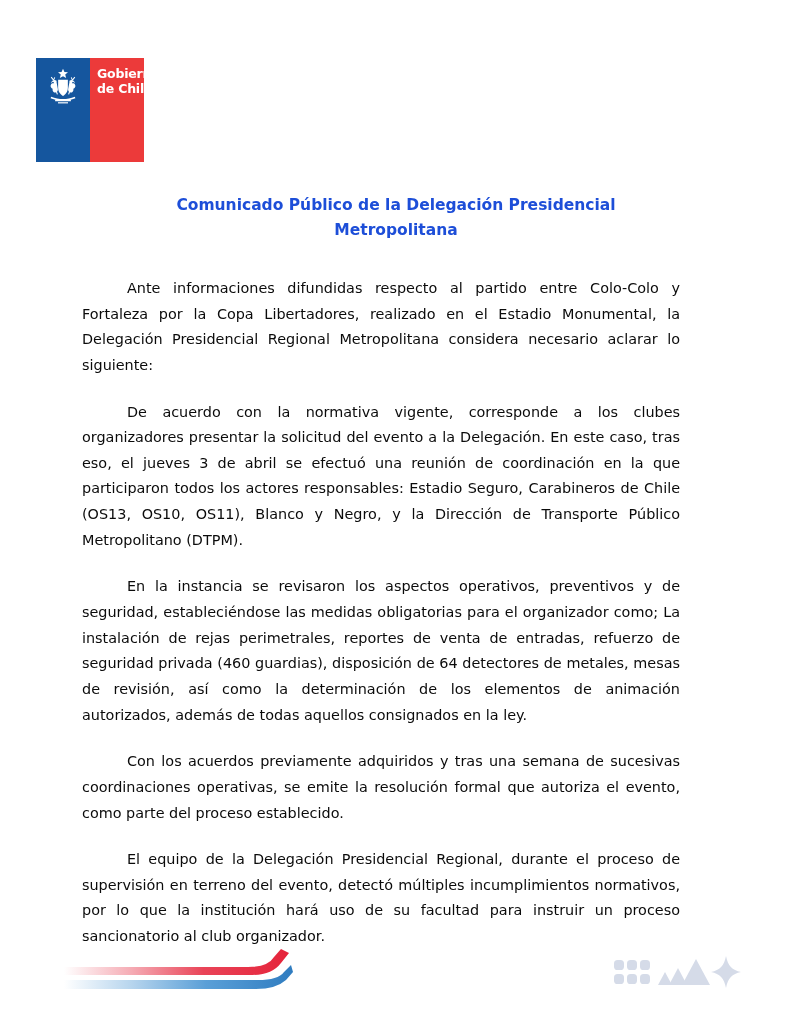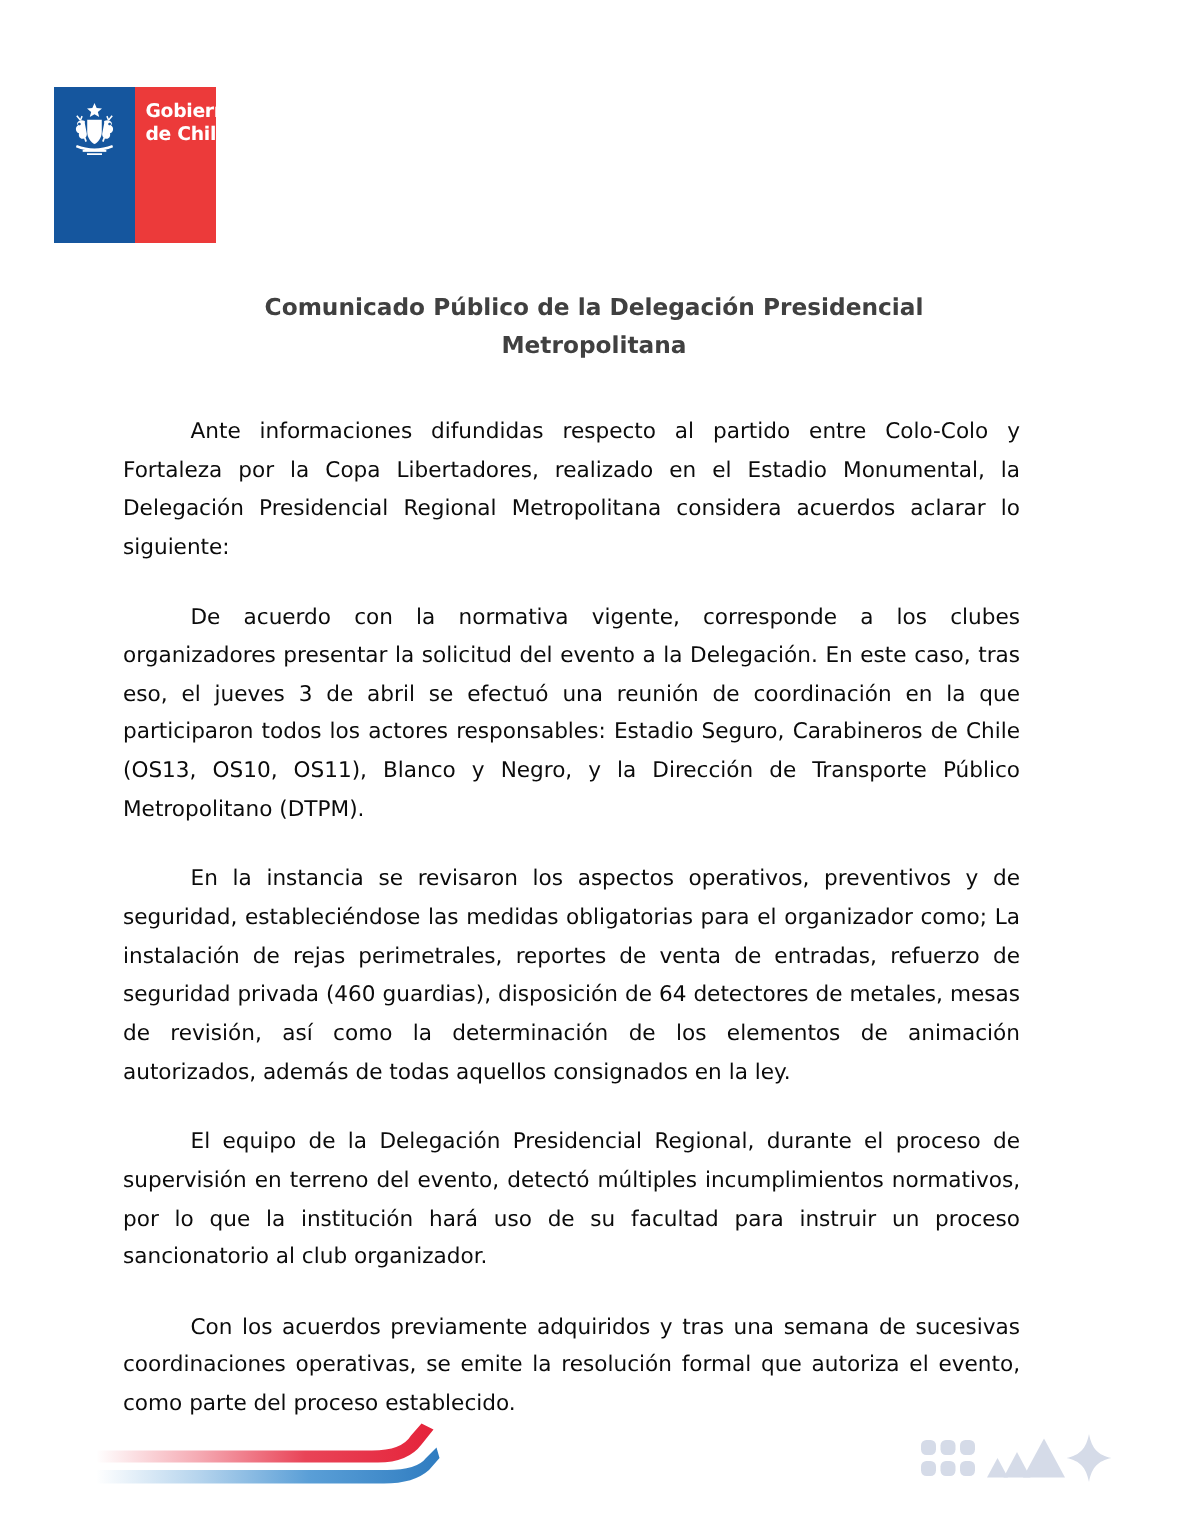--- a/index.html
+++ b/index.html
@@ -66,21 +66,21 @@
   
   .doc-title {
     position: absolute;
     left: 140px;
     top: 183px;
     width: 512px;
     text-align: center;
     font-weight: bold;
     font-size: 15.5px;
     line-height: 1.62;
-    color: #404040;
+    color: #1d4ed8;
   }
 
   
   .body-copy {
     position: absolute;
     left: 82px;
     top: 276px;
     width: 598px;
   }
   .para {
@@ -142,25 +142,25 @@
     </div>
     <div class="logo-red">
       <div class="logo-text">Gobierno
 de Chile</div>
     </div>
   </div>
 
   <h1 class="doc-title">Comunicado Público de la Delegación Presidencial Metropolitana</h1>
 
   <div class="body-copy">
-    <p class="para"><span>Ante informaciones difundidas respecto al partido entre Colo-Colo y Fortaleza por la Copa Libertadores, realizado en el Estadio Monumental, la Delegación Presidencial Regional Metropolitana considera acuerdos aclarar lo siguiente:</span></p>
+    <p class="para"><span>Ante informaciones difundidas respecto al partido entre Colo-Colo y Fortaleza por la Copa Libertadores, realizado en el Estadio Monumental, la Delegación Presidencial Regional Metropolitana considera necesario aclarar lo siguiente:</span></p>
     <p class="para"><span>De acuerdo con la normativa vigente, corresponde a los clubes organizadores presentar la solicitud del evento a la Delegación. En este caso, tras eso, </span><b>el jueves 3 de abril</b><span> se efectuó una reunión de coordinación en la que participaron todos los actores responsables: Estadio Seguro, Carabineros de Chile (OS13, OS10, OS11), Blanco y Negro, y  la Dirección de Transporte Público Metropolitano (DTPM).</span></p>
     <p class="para"><span>En la instancia se revisaron los aspectos operativos, preventivos y de seguridad, </span><b>estableciéndose las medidas obligatorias para el organizador</b><span> como; La instalación de rejas perimetrales, reportes de venta de entradas, refuerzo de seguridad privada (460 guardias), disposición de 64 detectores de metales, mesas de revisión, así como la determinación de los elementos de animación autorizados, además de todas aquellos consignados en la ley.</span></p>
+    <p class="para"><span>Con los acuerdos previamente adquiridos y tras una semana de sucesivas coordinaciones operativas, se emite la resolución formal que autoriza el evento, como parte del proceso establecido.</span></p>
     <p class="para"><span>El equipo de la Delegación Presidencial Regional, durante el proceso de supervisión en terreno del evento, detectó múltiples incumplimientos normativos, por lo que la institución hará uso de su facultad para instruir un proceso sancionatorio al club organizador.</span></p>
-    <p class="para"><span>Con los acuerdos previamente adquiridos y tras una semana de sucesivas coordinaciones operativas, se emite la resolución formal que autoriza el evento, como parte del proceso establecido.</span></p>
   </div>
 
   <svg class="swoosh" viewBox="0 0 232 46" aria-hidden="true">
     <defs>
       <linearGradient id="redFade" x1="0" y1="0" x2="1" y2="0">
         <stop offset="0" stop-color="#e5233a" stop-opacity="0"></stop>
         <stop offset="0.30" stop-color="#e5233a" stop-opacity="0.38"></stop>
         <stop offset="0.62" stop-color="#e5233a" stop-opacity="0.85"></stop>
         <stop offset="1" stop-color="#e5233a" stop-opacity="1"></stop>
       </linearGradient>

